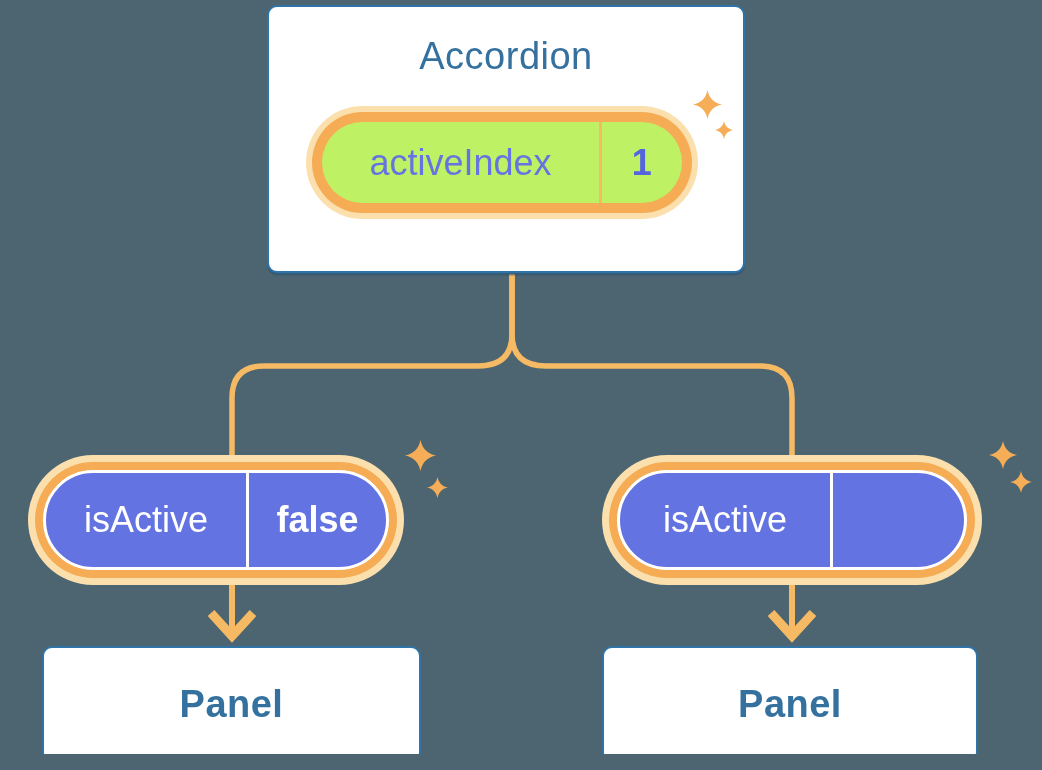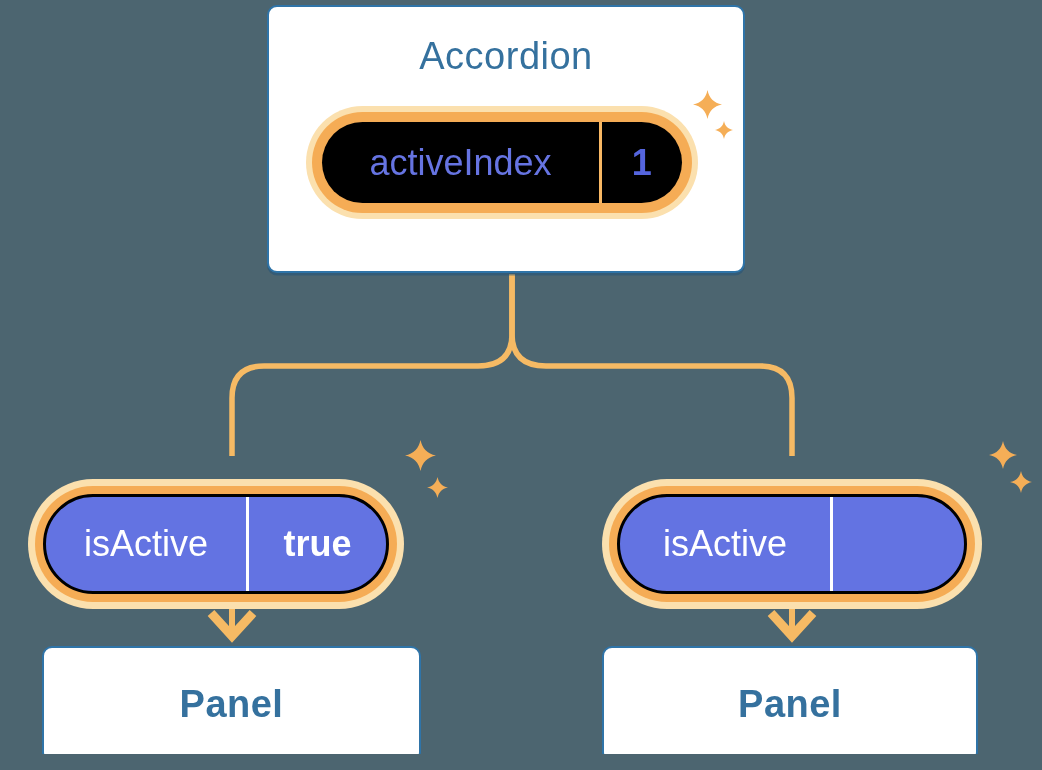--- a/index.html
+++ b/index.html
@@ -39,46 +39,45 @@
     color:var(--title,#35719E);
     letter-spacing:.5px;
   }
   .panel-left .comp-title,.panel-right .comp-title{
     top:50%; transform:translateY(-50%);font-weight:bold;
   }
   
   .state-pill{
     position:absolute;
     left:322px; top:122px; width:360px; height:81px;
-    background:#000000;
+    background:#bef264;
     border-radius:999px;
     box-shadow:0 0 0 10px var(--ring,#F5AC55), 0 0 0 16px var(--peach,#FBE0AE);
     display:flex;
     align-items:stretch;
   }
   .state-pill .sec{
     display:flex; align-items:center; justify-content:center;
     font-size:36px;
     color:var(--purple-text,#6674E2);
   }
   .state-pill .sec.name{ width:277px; }
   .state-pill .sec.val { flex:1; font-weight:700; color:#5565DE; }
   .state-pill .divider{ width:2.5px; background:var(--divider,#F8B864); }
   
   .prop-pill{
     position:absolute;
     box-sizing:border-box;
     top:470px; height:100px;
     background:var(--purple,#6373E2);
-    border:3px solid #000000;
+    border:3px solid #ffffff;
     border-radius:999px;
     box-shadow:0 0 0 8px var(--ring,#F5AC55), 0 0 0 15px var(--peach,#FBE0AE);
     display:flex;
     align-items:stretch;
-    margin-top:24px;
   }
   .prop-pill.left { left:43px;  width:346px; }
   .prop-pill.right{ left:617px; width:350px; }
   .prop-pill .sec{
     display:flex; align-items:center; justify-content:center;
     font-size:36px;
     color:#ffffff;
   }
   .prop-pill.left  .sec.name{ width:200px; }
   .prop-pill.right .sec.name{ width:210px; }
@@ -110,21 +109,21 @@
 
   <div class="state-pill">
     <span class="sec name">activeIndex</span>
     <span class="divider"></span>
     <span class="sec val">1</span>
   </div>
 
   <div class="prop-pill left">
     <span class="sec name">isActive</span>
     <span class="divider"></span>
-    <span class="sec val">true</span>
+    <span class="sec val">false</span>
   </div>
 
   <div class="prop-pill right">
     <span class="sec name">isActive</span>
     <span class="divider"></span>
   </div>
 
   <div class="comp-box panel-left">
     <div class="comp-title">Panel</div>
   </div>

